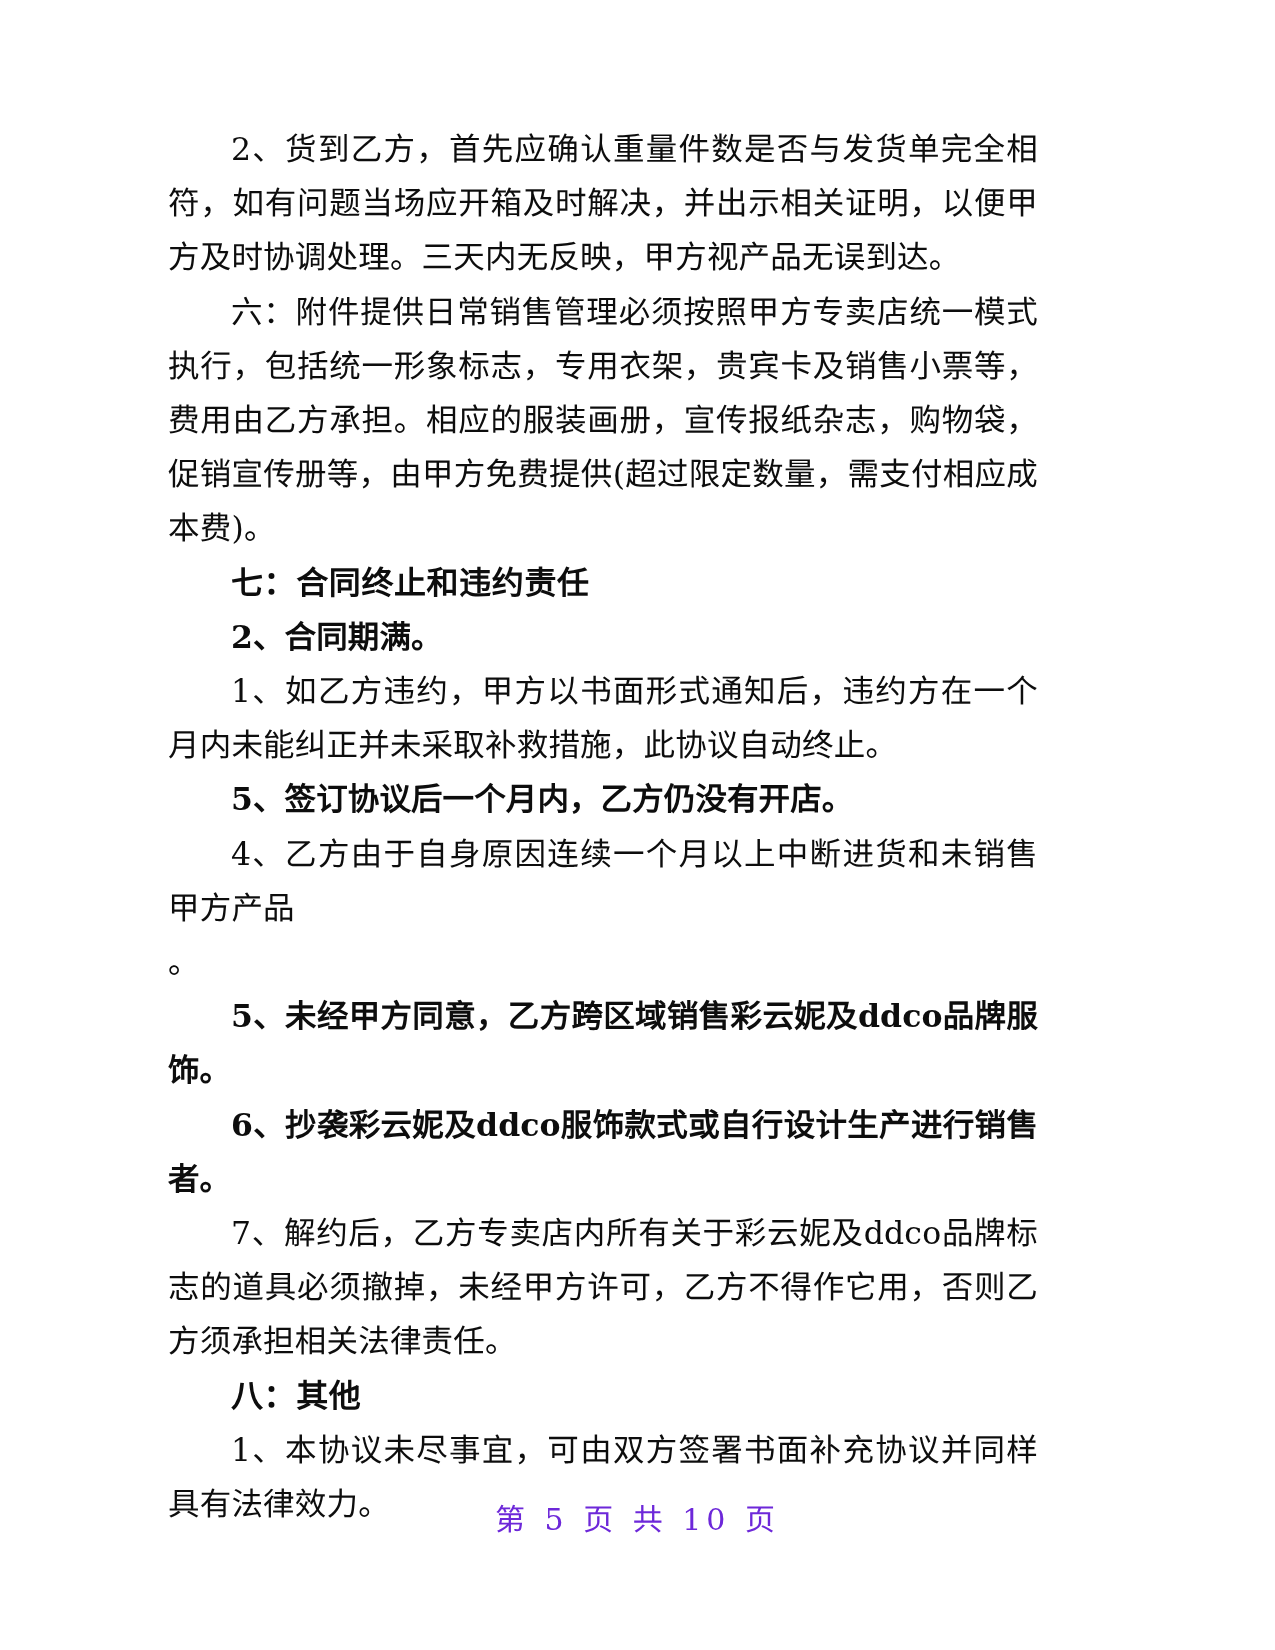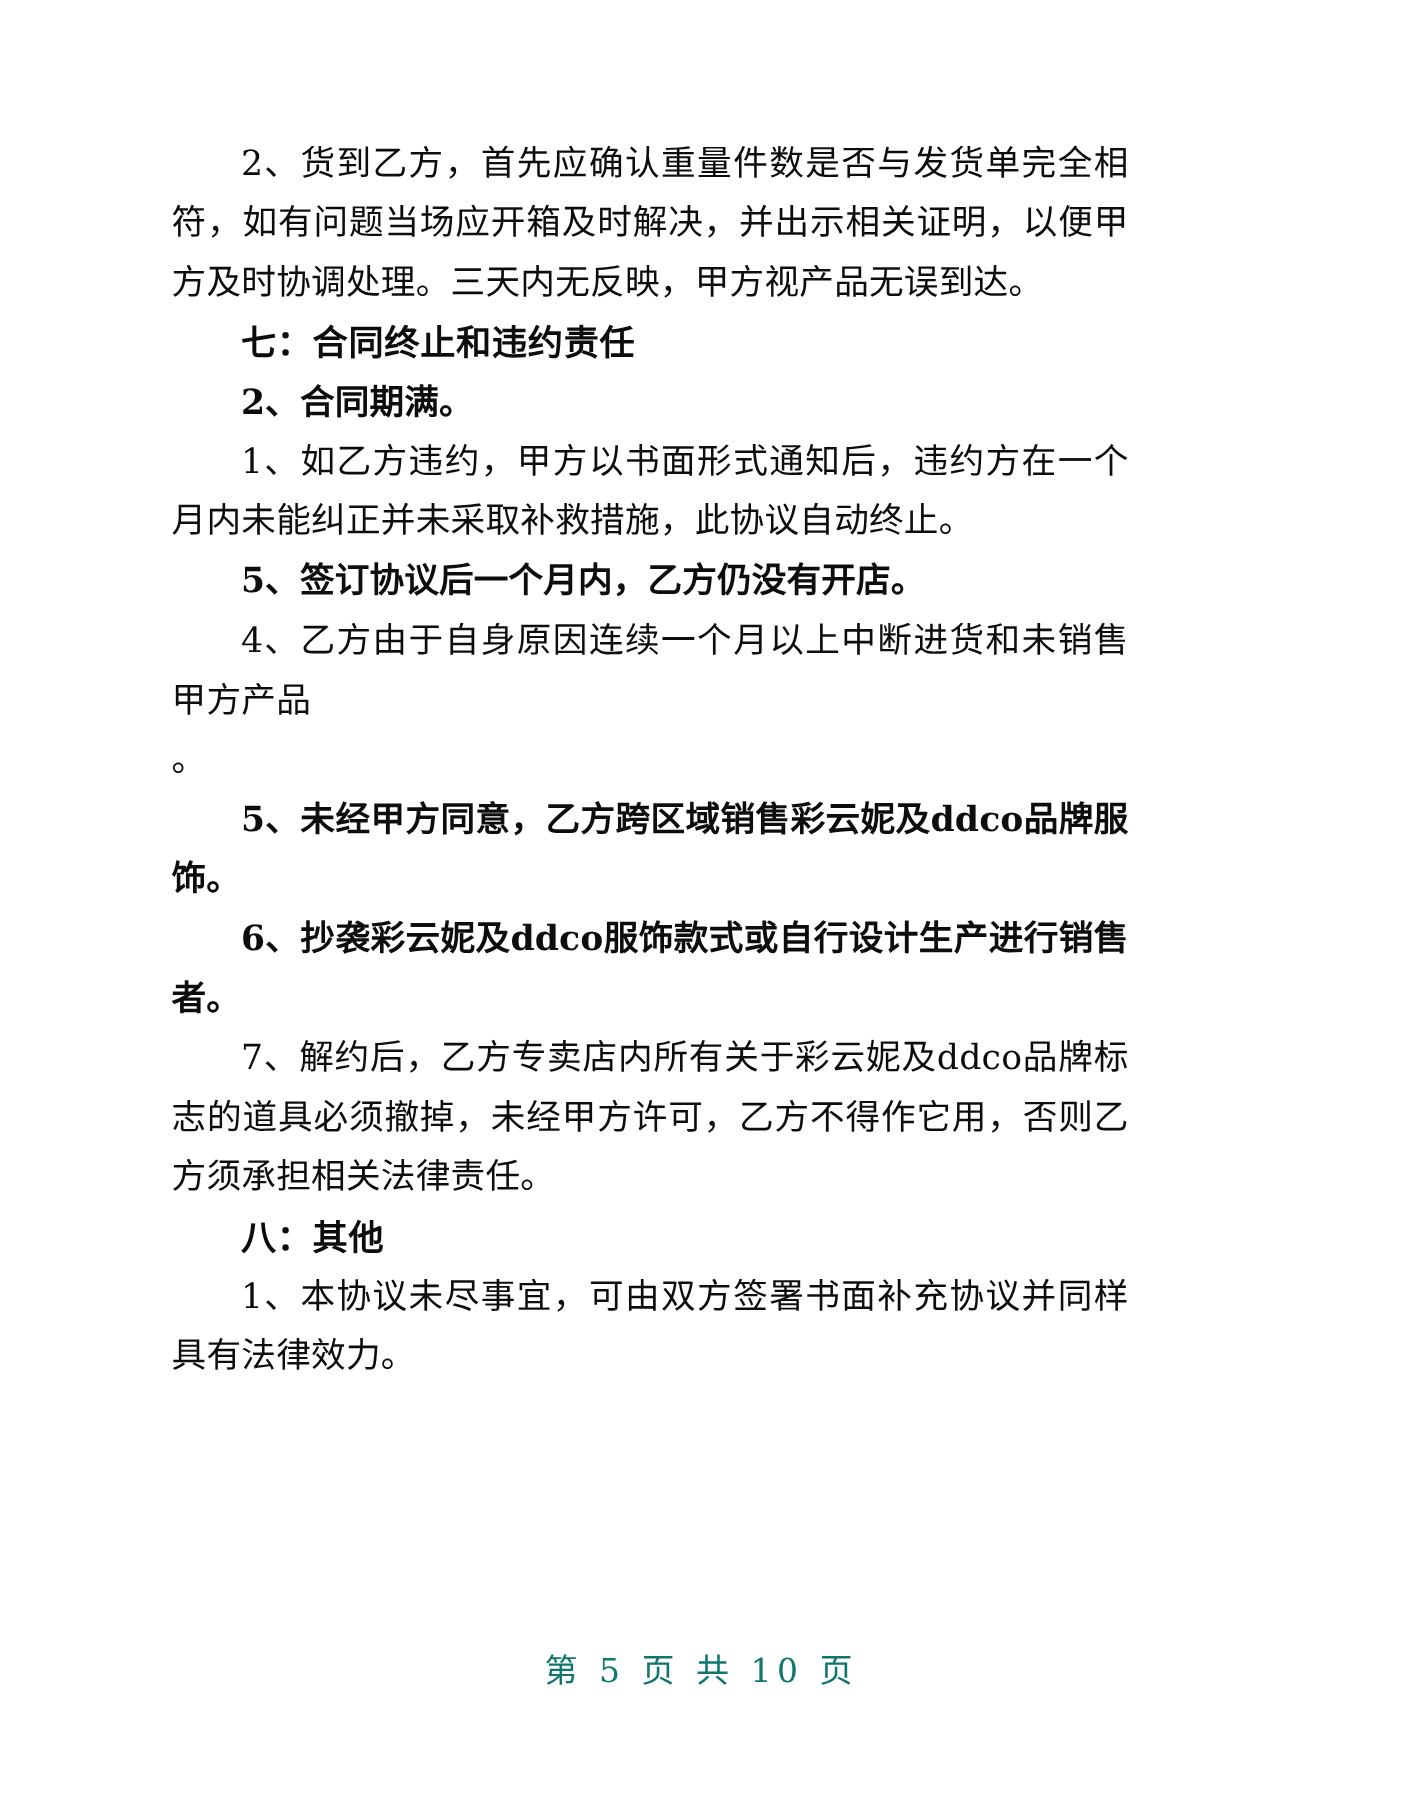--- a/index.html
+++ b/index.html
@@ -22,21 +22,21 @@
     left: 0;
     top: 0;
     width: 1275px;
     height: 1650px;
     background: #ffffff;
   }
 
   
   .doc-body {
     position: absolute;
-    left: 156px;
+    left: 168px;
     top: 122px;
     width: 870px;
   }
 
   .para {
     margin: 0;
     font-size: 31.5px;
     line-height: 54.2px;
     text-align: justify;
     text-justify: inter-ideograph;
@@ -71,30 +71,31 @@
   .footer {
     position: absolute;
     left: 0;
     top: 1497px;
     width: 1275px;
     text-align: center;
     font-size: 30px;
     line-height: 46px;
     letter-spacing: 5px;
     font-family: "DejaVu Serif", "Liberation Serif", serif;
-    color: #0f766e;
+    color: #6d28d9;
   }
 </style>
 </head>
 <body>
 
 <div class="page">
 
   <div class="doc-body">
     <p class="para">2、货到乙方，首先应确认重量件数是否与发货单完全相符，如有问题当场应开箱及时解决，并出示相关证明，以便甲方及时协调处理。三天内无反映，甲方视产品无误到达。</p>
+    <p class="para">六：附件提供日常销售管理必须按照甲方专卖店统一模式执行，包括统一形象标志，专用衣架，贵宾卡及销售小票等，费用由乙方承担。相应的服装画册，宣传报纸杂志，购物袋，促销宣传册等，由甲方免费提供(超过限定数量，需支付相应成本费)。</p>
     <p class="heading">七：合同终止和违约责任</p>
     <p class="para bold">2、合同期满。</p>
     <p class="para">1、如乙方违约，甲方以书面形式通知后，违约方在一个月内未能纠正并未采取补救措施，此协议自动终止。</p>
     <p class="para bold">5、签订协议后一个月内，乙方仍没有开店。</p>
     <p class="para">4、乙方由于自身原因连续一个月以上中断进货和未销售甲方产品</p>
     <p class="para hanging">。</p>
     <p class="para bold">5、未经甲方同意，乙方跨区域销售彩云妮及ddco品牌服饰。</p>
     <p class="para bold">6、抄袭彩云妮及ddco服饰款式或自行设计生产进行销售者。</p>
     <p class="para">7、解约后，乙方专卖店内所有关于彩云妮及ddco品牌标志的道具必须撤掉，未经甲方许可，乙方不得作它用，否则乙方须承担相关法律责任。</p>
     <p class="heading">八：其他</p>

